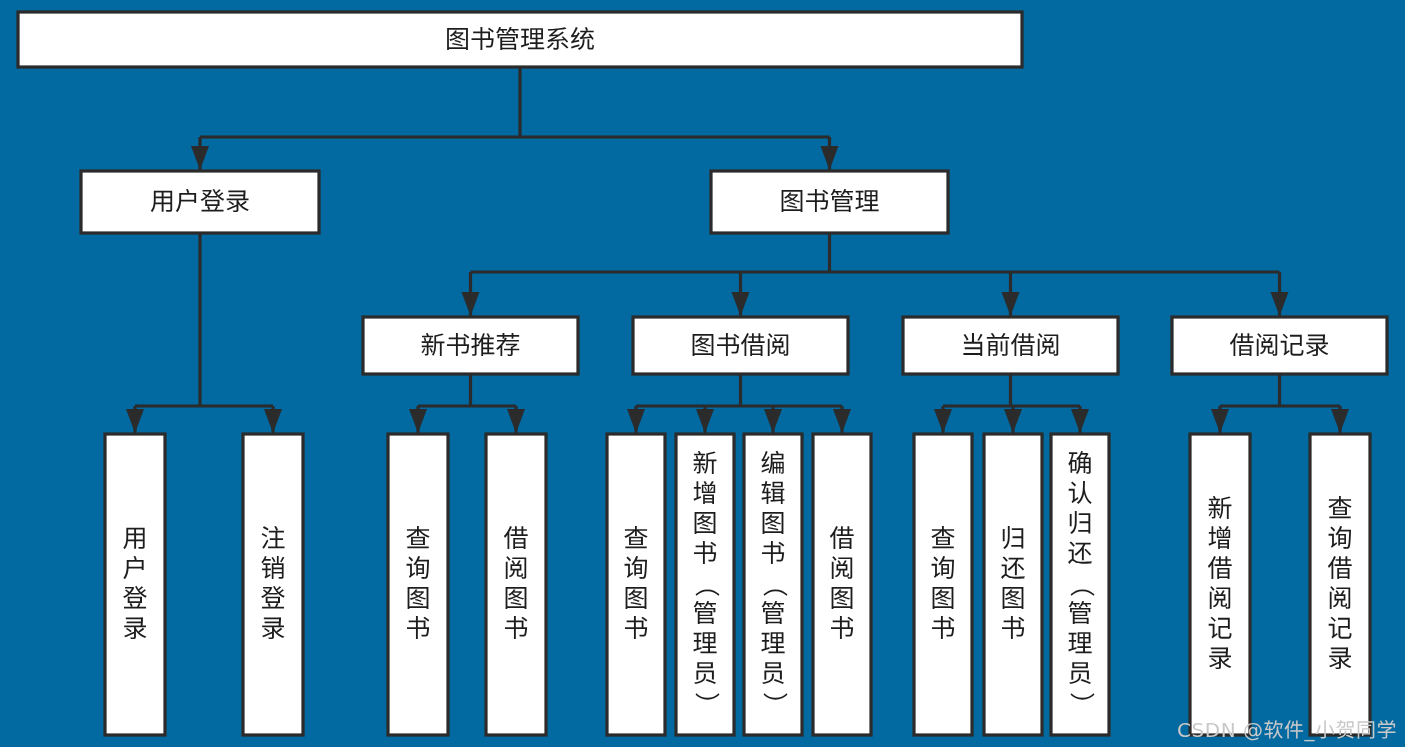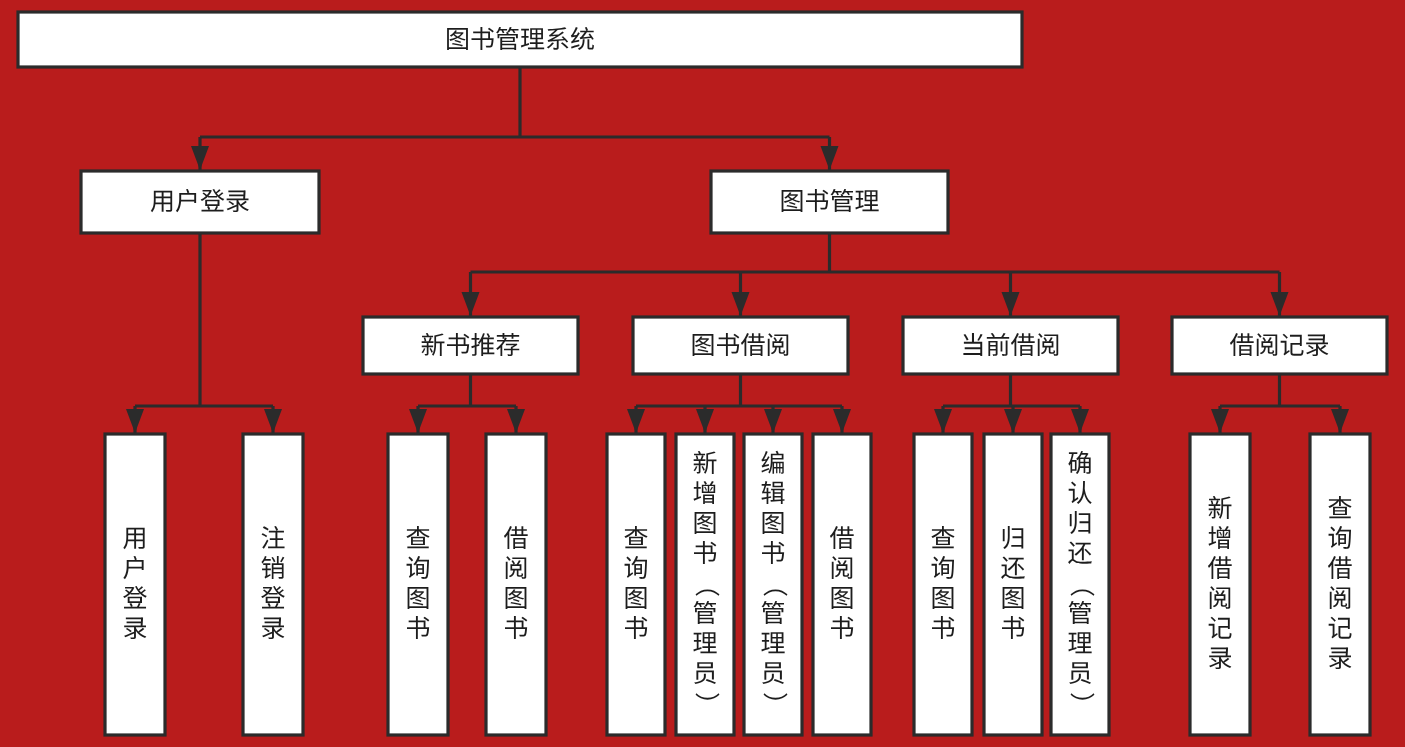--- a/index.html
+++ b/index.html
@@ -2,21 +2,21 @@
 <html lang="zh-CN"><head>
 <meta charset="utf-8">
 <title>图书管理系统 功能结构图</title>
 <style>
   html,body{margin:0;padding:0;background:#ffffff;}
   body{
     width:1405px;height:747px;
     font-family:"DejaVu Sans","Liberation Sans",sans-serif;
     overflow:hidden;
   }
-  #diagram-root{position:relative;width:1405px;height:747px;background:#b91c1c;}
+  #diagram-root{position:relative;width:1405px;height:747px;background:#0369a1;}
   svg#flowchart{position:absolute;left:0;top:0;width:1405px;height:747px;display:block;}
 
   .node-box{
     fill:#ffffff;
     stroke:#2b2b2b;
     stroke-width:3.2;
   }
   .connector{
     stroke:#2b2b2b;
     stroke-width:3.2;
@@ -281,13 +281,14 @@
             <text x="1340" y="539.5" class="vlabel-char" dominant-baseline="middle">询</text>
             <text x="1340" y="569.5" class="vlabel-char" dominant-baseline="middle">借</text>
             <text x="1340" y="599.5" class="vlabel-char" dominant-baseline="middle">阅</text>
             <text x="1340" y="629.5" class="vlabel-char" dominant-baseline="middle">记</text>
             <text x="1340" y="659.5" class="vlabel-char" dominant-baseline="middle">录</text>
           </g>
         </g>
       </g>
   </svg>
 
+  <div class="watermark">CSDN @软件_小贺同学</div>
 </div>
 
 </body></html>

